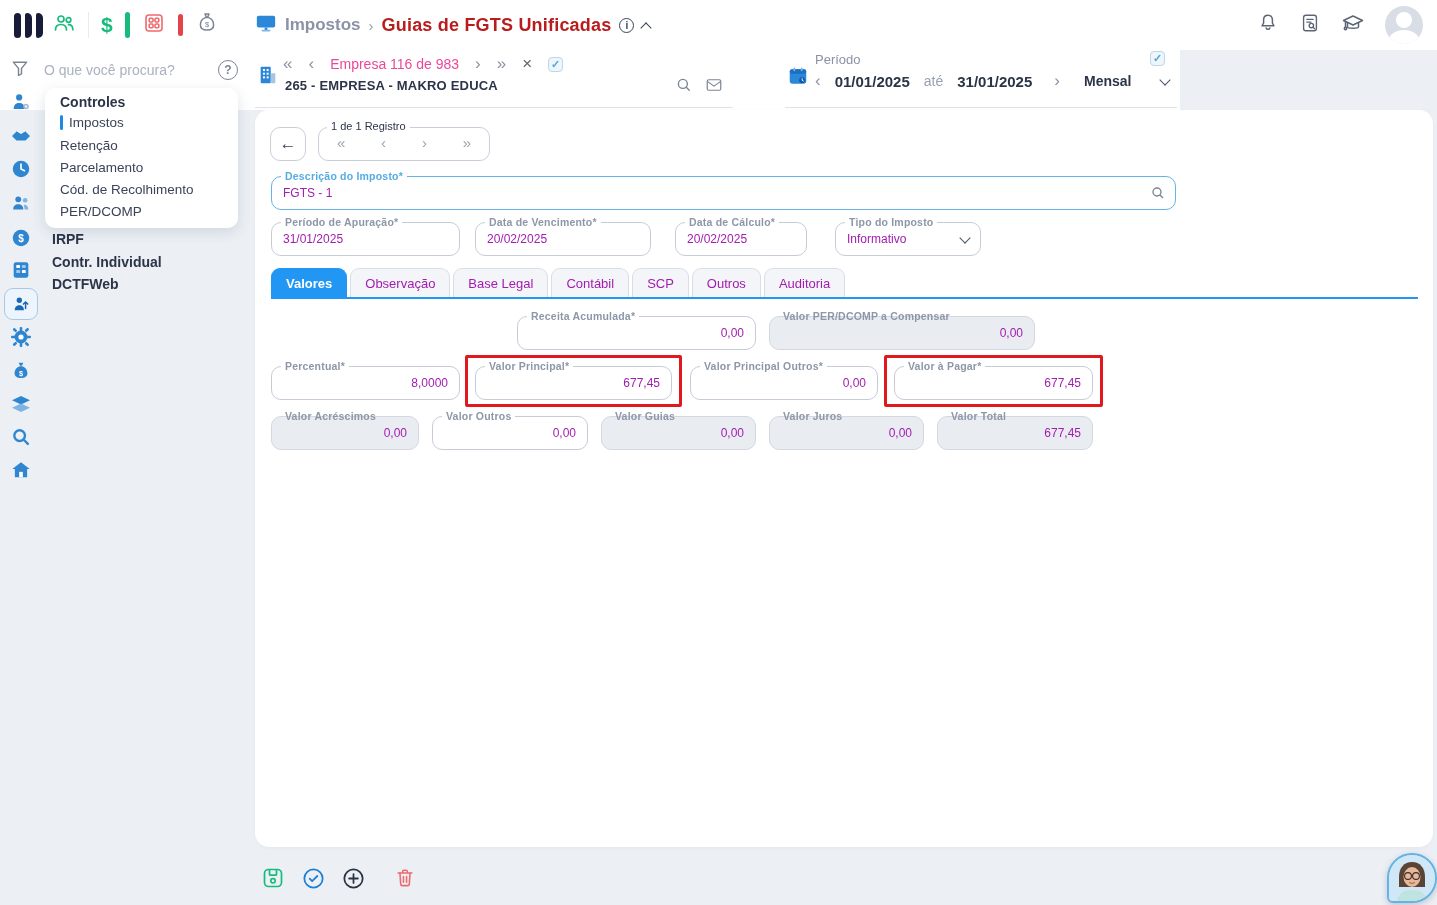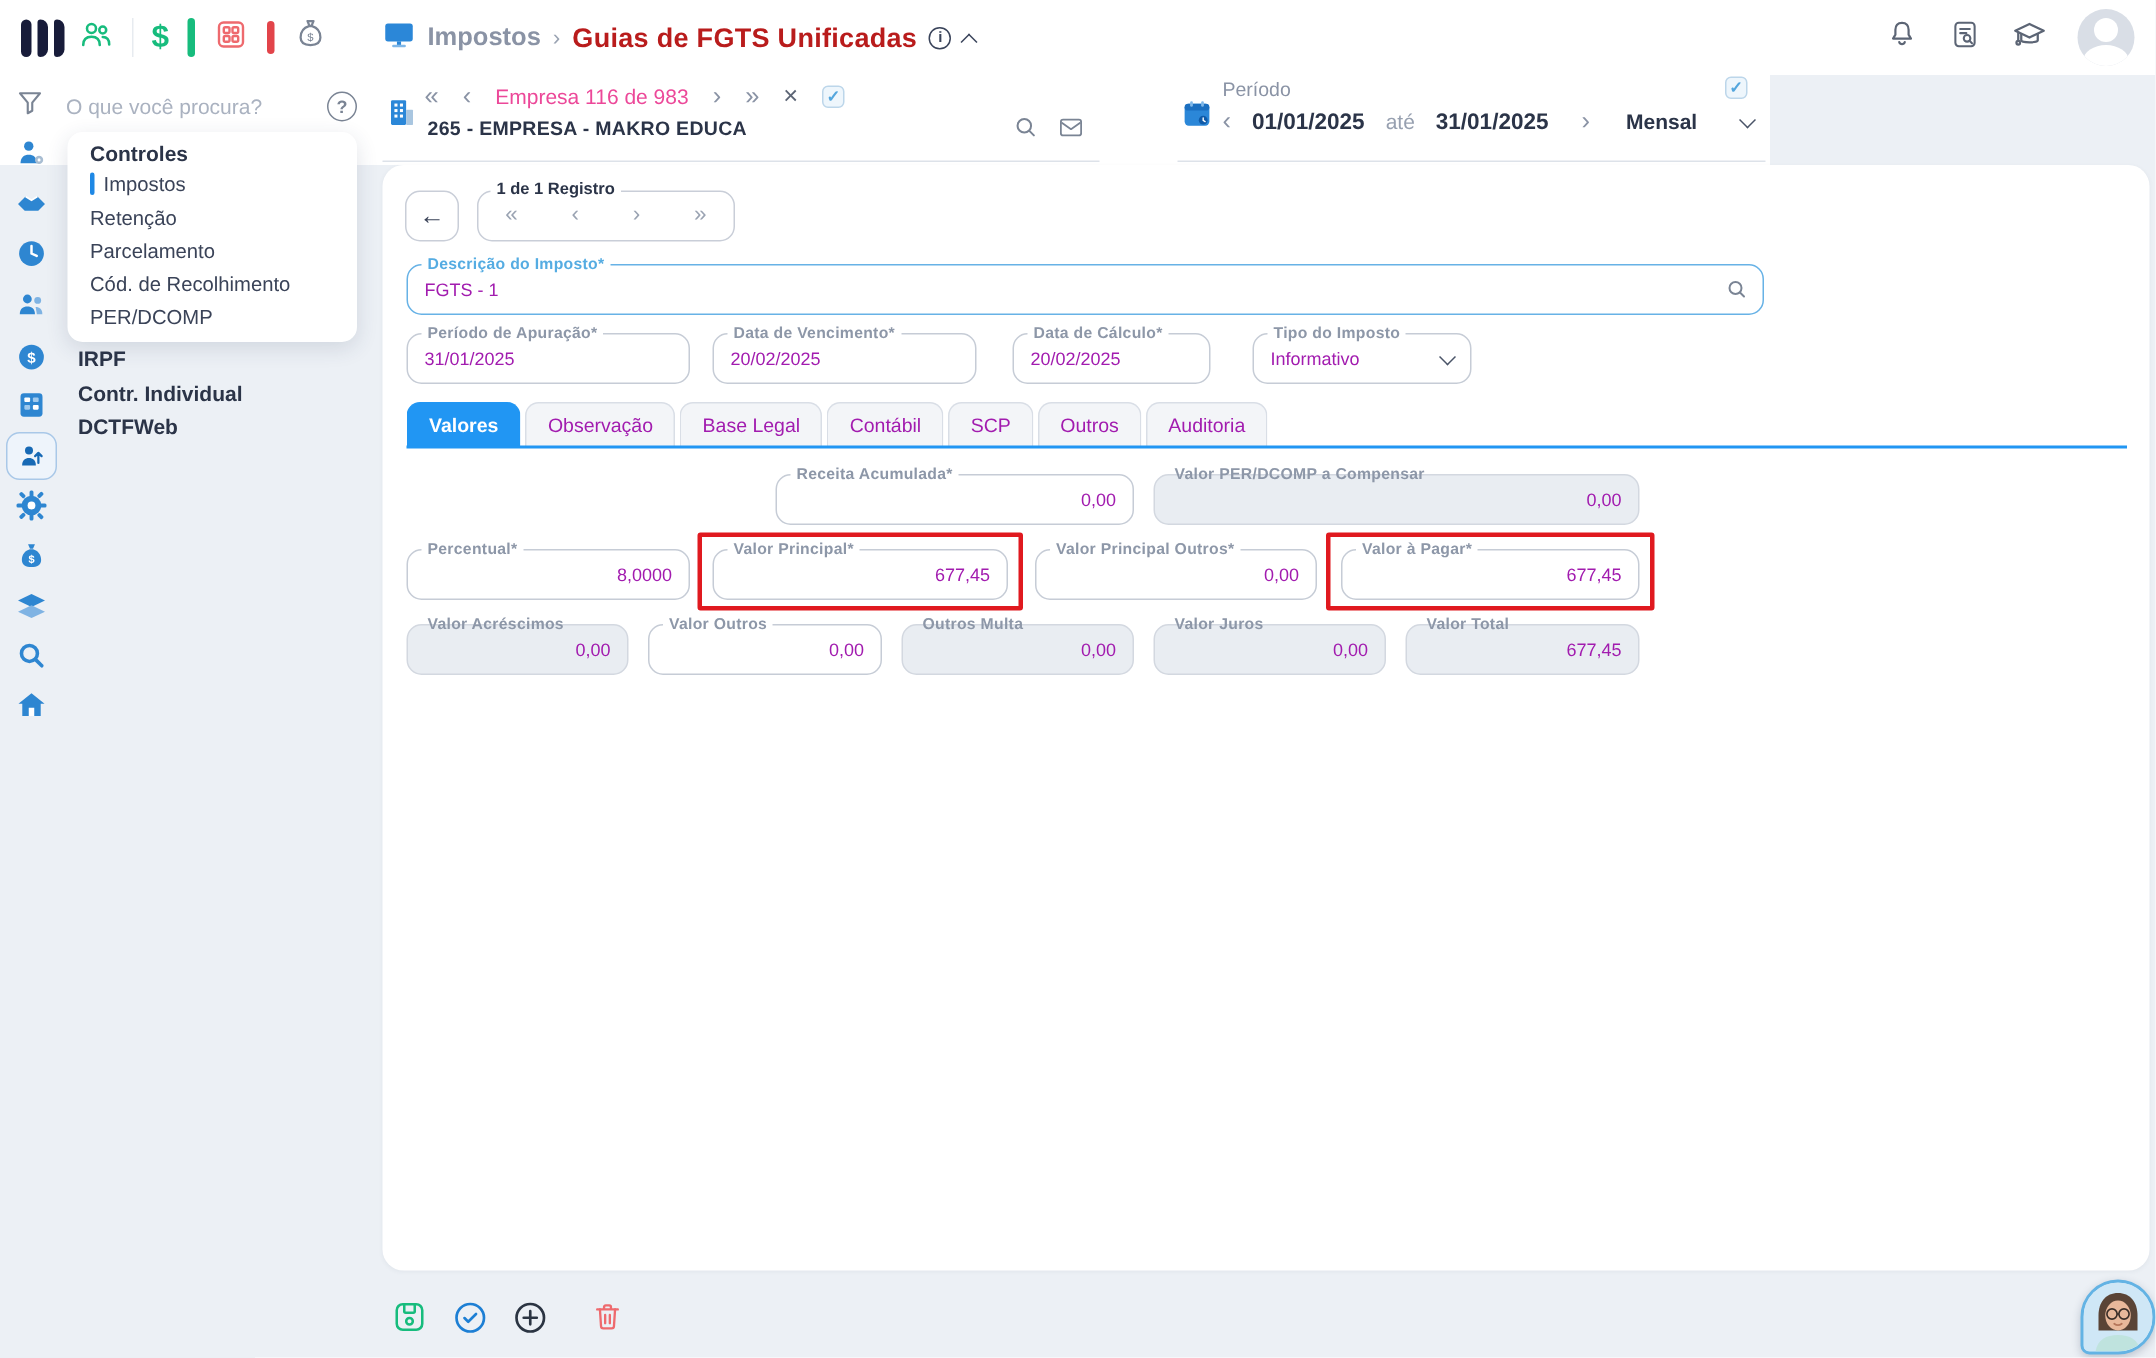--- a/index.html
+++ b/index.html
@@ -73,21 +73,21 @@
   .fld .lbl { position:absolute; top:-7px; left:9px; background:#fff; padding:0 4px; font-size:10.5px; font-weight:bold; color:#8d97a8; white-space:nowrap; letter-spacing:.2px; }
   .fld .val { position:absolute; left:11px; right:11px; top:9px; font-size:12px; color:#a21caf; white-space:nowrap; }
   .fld .val.num { text-align:right; }
   .fld.dis { background:#e9edf2; border-color:#d3d8e0; }
   .fld.dis .lbl { background:transparent; }
   .fld.focus { border:1.5px solid #67b2e6; }
   .fld.focus .lbl { color:#55ace2; }
   .fld .dd { position:absolute; right:11px; top:11px; width:8px; height:8px; border-right:1.6px solid #4a5468; border-bottom:1.6px solid #4a5468; transform:rotate(45deg); }
   .fld .mag { position:absolute; right:9px; top:8px; }
   .rec-nav { position:absolute; left:63px; top:17px; width:172px; height:34px; border:1px solid #c9ced8; border-radius:10px; }
-  .rec-nav .lbl { position:absolute; top:-8px; left:8px; background:#fff; padding:0 4px; font-size:11px; font-weight:bold; color:#2b3448; white-space:nowrap; }
+  .rec-nav .lbl { position:absolute; top:-8px; left:8px; background:#fff; padding:0 4px; font-size:11px; font-weight:normal; color:#2b3448; white-space:nowrap; }
   .rec-nav .pgr { position:absolute; left:0; top:6px; width:100%; display:flex; justify-content:space-around; color:#9aa3b2; font-size:15px; }
   .tabs { position:absolute; left:16px; top:158px; display:flex; gap:3px; }
   .tab { height:30px; line-height:30px; padding:0 14px; background:#f3f5f8; border:1px solid #d9dee6; border-bottom:none; border-radius:9px 9px 0 0; font-size:13px; color:#a21caf; cursor:pointer; }
   .tab.active { background:#2196f3; border-color:#2196f3; color:#fff; font-weight:bold; }
   .tabline { position:absolute; left:16px; top:187px; width:1147px; height:2px; background:#2196f3; }
   .redbox { position:absolute; border:3px solid #e0191f; border-radius:2px; }
   
   .actions { position:absolute; left:260px; top:865px; display:flex; gap:14px; align-items:center; }
   .act { width:26px; height:26px; display:flex; align-items:center; justify-content:center; cursor:pointer; }
   
@@ -417,21 +417,21 @@
     <div class="tab">SCP</div>
     <div class="tab">Outros</div>
     <div class="tab">Auditoria</div>
   </div>
   <div class="tabline"></div>
 
   <div class="fld" style="left:262px;top:206px;width:239px;">
     <span class="lbl">Receita Acumulada*</span>
     <span class="val num">0,00</span>
   </div>
-  <div class="fld dis" style="left:514px;top:206px;width:324px;">
+  <div class="fld dis" style="left:514px;top:206px;width:266px;">
     <span class="lbl">Valor PER/DCOMP a Compensar</span>
     <span class="val num">0,00</span>
   </div>
 
   <div class="fld" style="left:16px;top:256px;width:189px;">
     <span class="lbl">Percentual*</span>
     <span class="val num">8,0000</span>
   </div>
   <div class="fld" style="left:220px;top:256px;width:197px;">
     <span class="lbl">Valor Principal*</span>
@@ -451,21 +451,21 @@
 
   <div class="fld dis" style="left:16px;top:306px;width:148px;">
     <span class="lbl">Valor Acréscimos</span>
     <span class="val num">0,00</span>
   </div>
   <div class="fld" style="left:177px;top:306px;width:156px;">
     <span class="lbl">Valor Outros</span>
     <span class="val num">0,00</span>
   </div>
   <div class="fld dis" style="left:346px;top:306px;width:155px;">
-    <span class="lbl">Outros Multa</span>
+    <span class="lbl">Valor Guias</span>
     <span class="val num">0,00</span>
   </div>
   <div class="fld dis" style="left:514px;top:306px;width:155px;">
     <span class="lbl">Valor Juros</span>
     <span class="val num">0,00</span>
   </div>
   <div class="fld dis" style="left:682px;top:306px;width:156px;">
     <span class="lbl">Valor Total</span>
     <span class="val num">677,45</span>
   </div>

